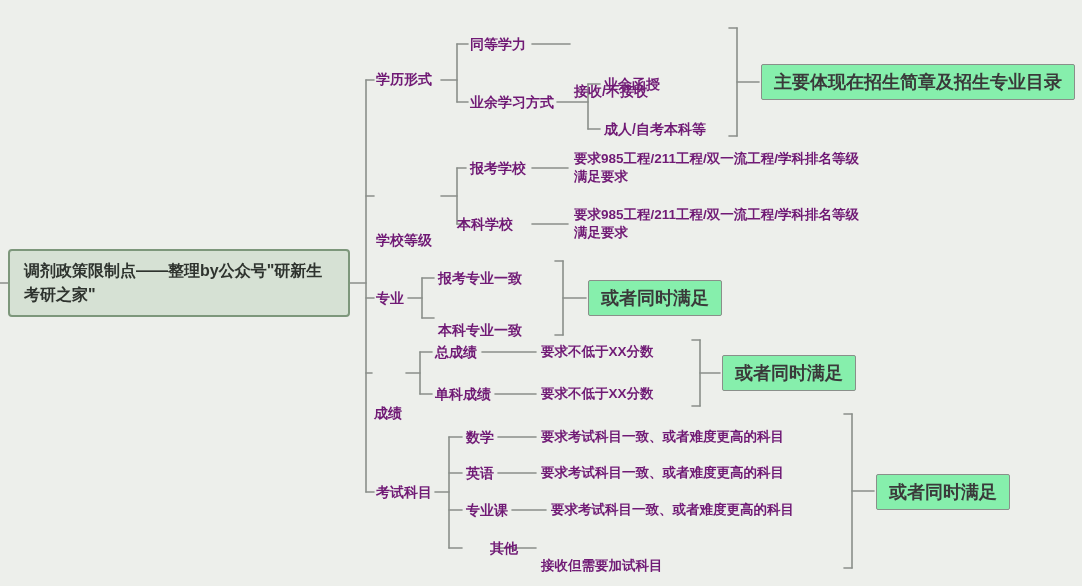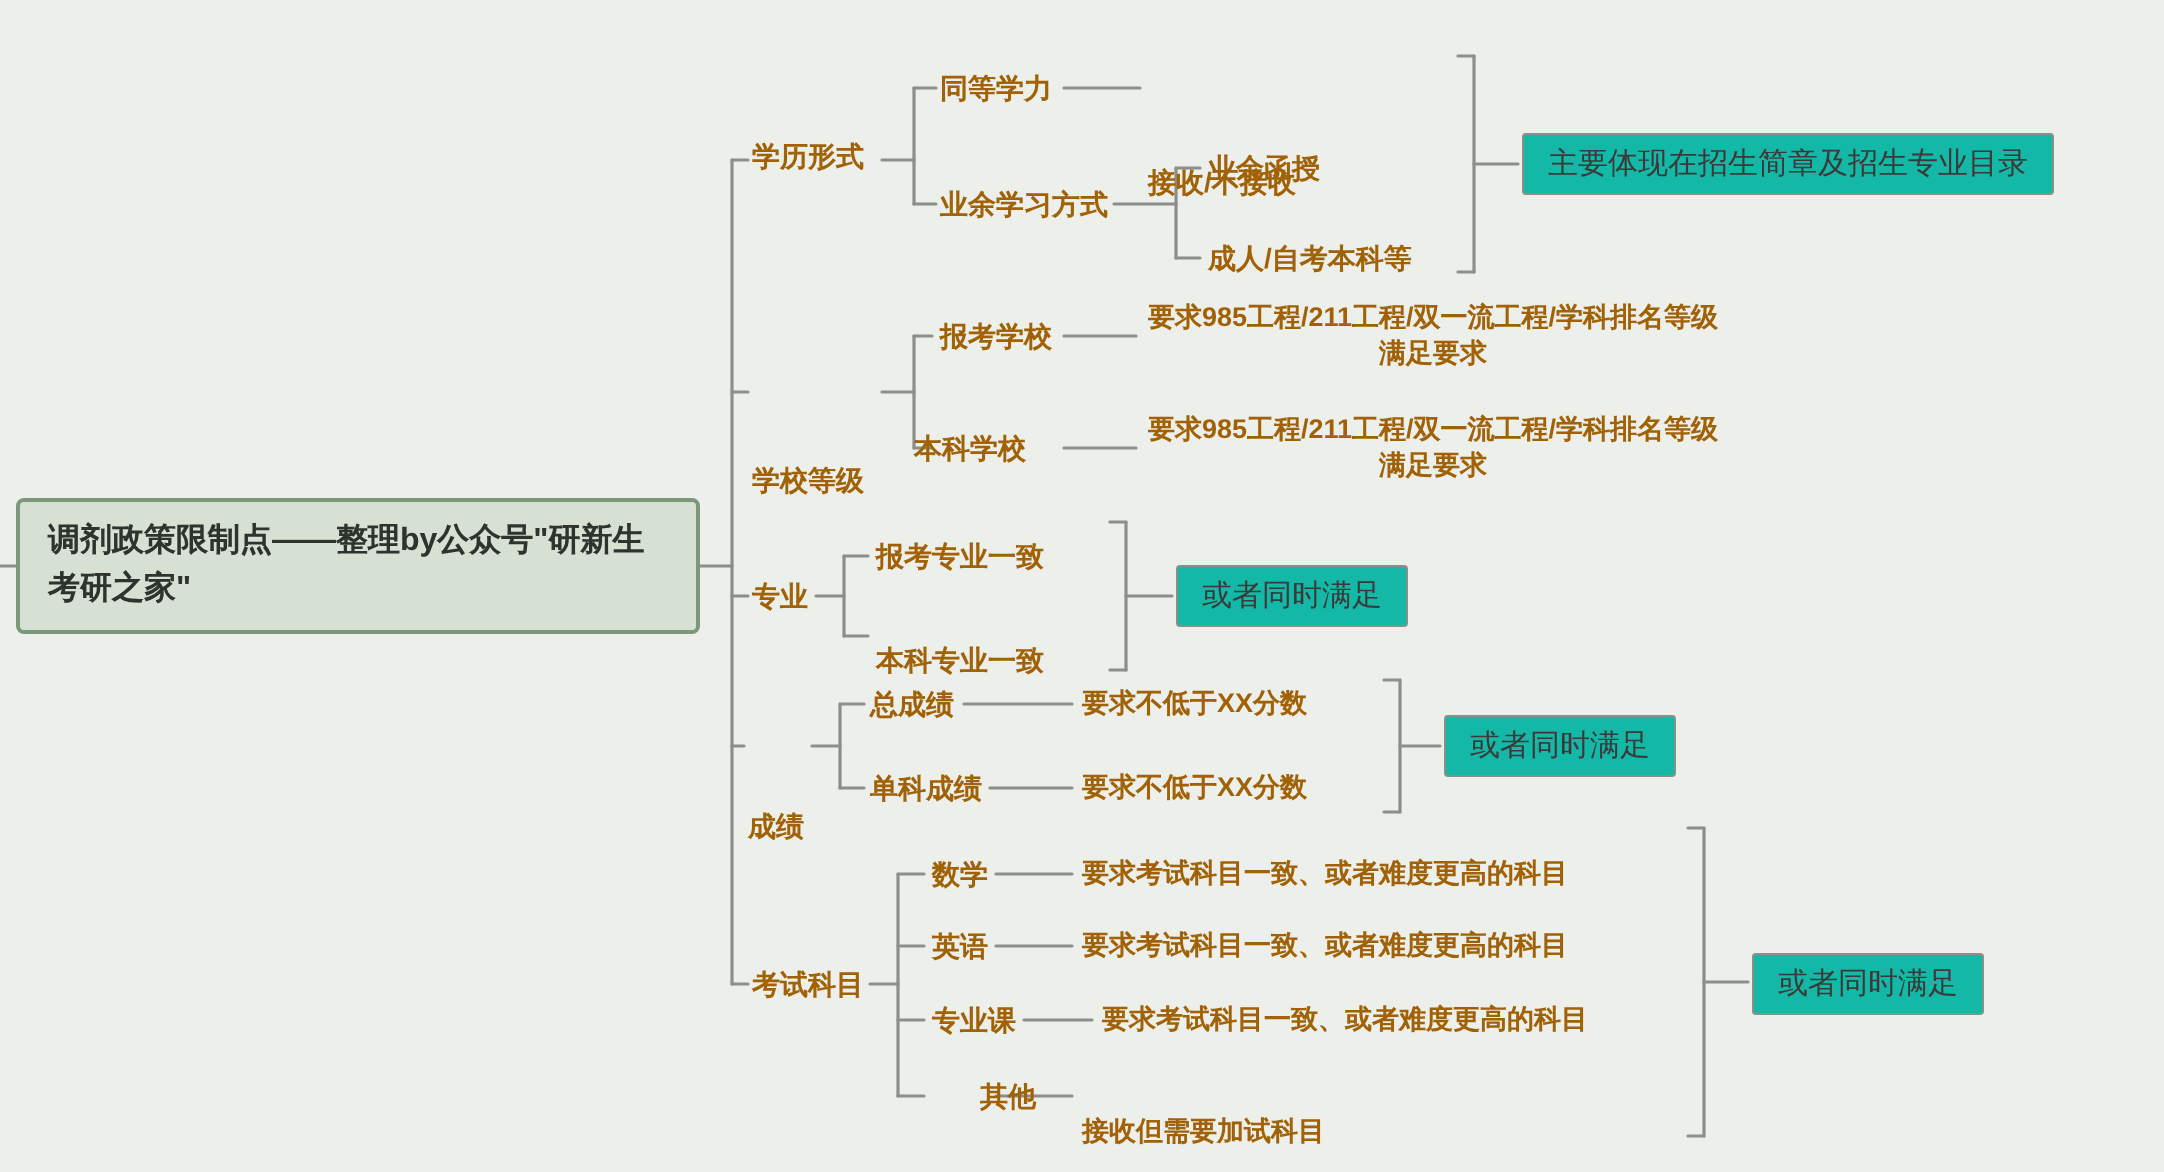--- a/index.html
+++ b/index.html
@@ -39,34 +39,33 @@
     font-weight: 700;
     line-height: 24px;
     color: #2e332e;
   }
   .node {
     position: absolute;
     transform: translateY(-50%);
     white-space: nowrap;
     font-size: 14px;
     font-weight: 600;
-    color: #a16207;
+    color: #701a75;
     line-height: 18px;
-    text-align: center;
   }
   .node.small { font-size: 13.5px; }
   .node-2l { white-space: nowrap; }
   .note-box {
     position: absolute;
     transform: translateY(-50%);
     border: 1.5px solid #8a8f8a;
-    background: #14b8a6;
+    background: #86efac;
     padding: 5px 12px;
-    font-size: 15px;
-    font-weight: 400;
+    font-size: 18px;
+    font-weight: 700;
     color: #3a3a3a;
     white-space: nowrap;
     border-radius: 2px;
   }
 </style>
 </head>
 <body>
 
 <div class="canvas">
 

